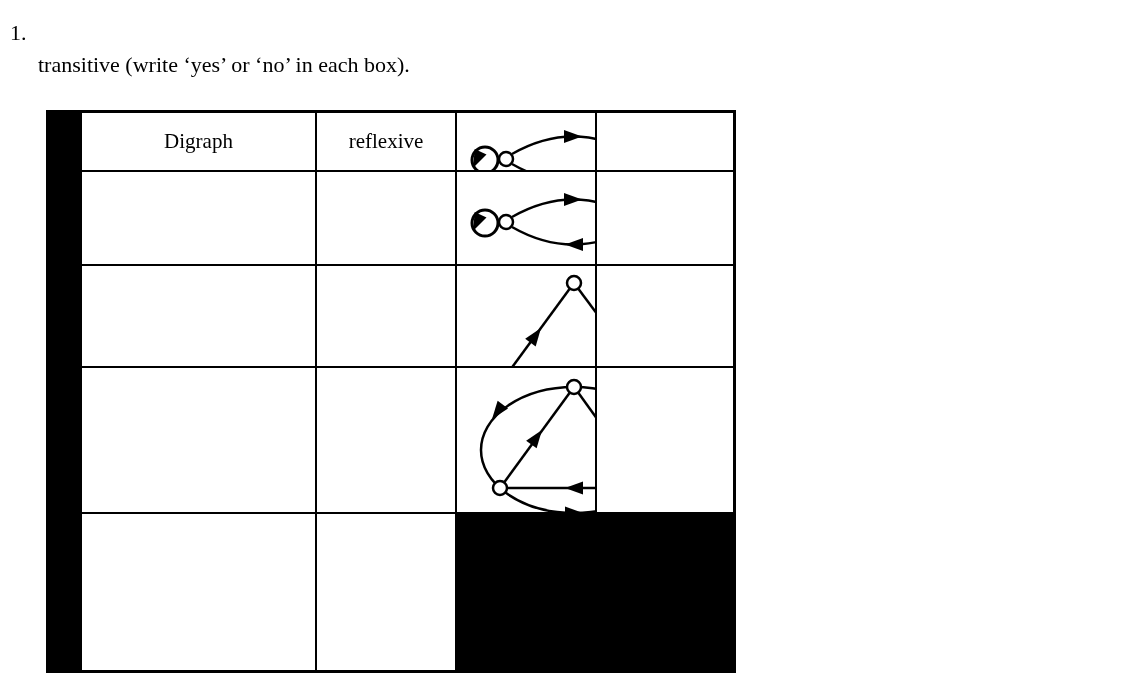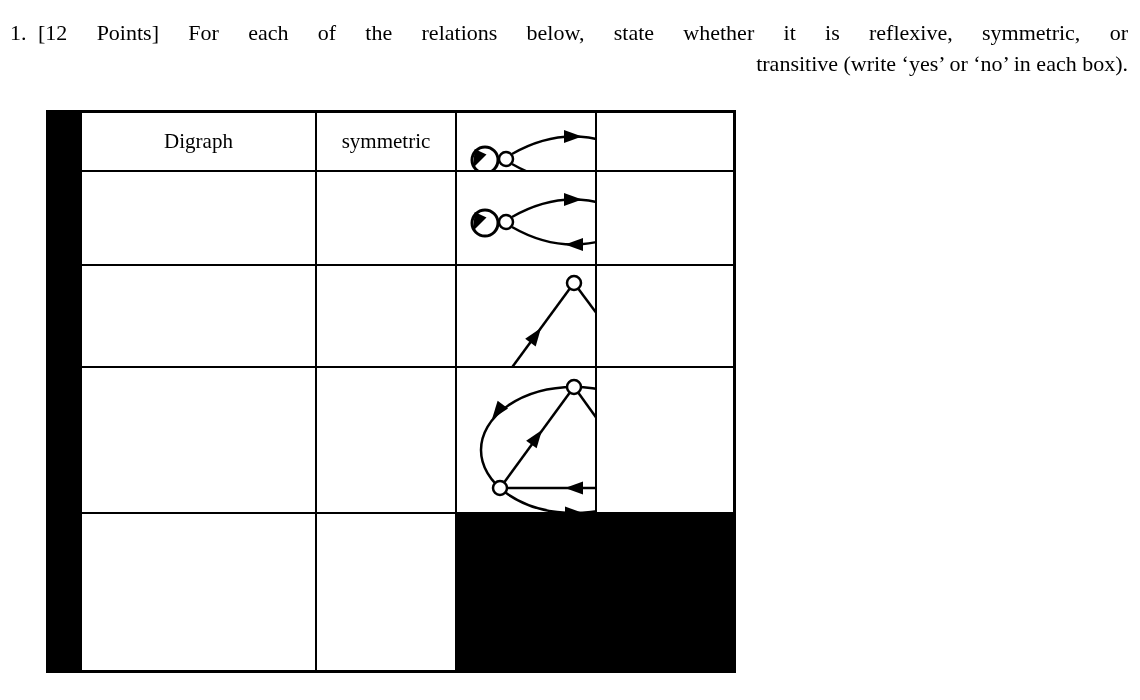--- a/index.html
+++ b/index.html
@@ -13,21 +13,21 @@
   }
   .question {
     position: absolute;
     left: 10px; top: 17px;
     font-size: 22px;
     line-height: 31px;
   }
   .q-num { position: absolute; left: 0; top: 0; }
   .q-body { margin-left: 28px; width: 1090px; }
   .q-line1 { text-align: justify; text-align-last: justify; white-space: normal; }
-  .q-line2 { text-align: right; white-space: nowrap; }
+  .q-line2 { text-align: left; white-space: nowrap; margin-top: 32px; }
 
   .rel-table {
     position: absolute;
     left: 46px; top: 110px;
     display: grid;
     grid-template-columns: 233px 138px 138px 136px;
     grid-template-rows: 57px 92px 100px 144px 156px;
     gap: 2px;
     background: #000000;
     border: 3px solid #000000;
@@ -48,29 +48,28 @@
   svg .loop  { fill: none; stroke: #000000; stroke-width: 3; }
   svg .node  { fill: #ffffff; stroke: #000000; stroke-width: 2.5; }
   svg .arrow { fill: #000000; stroke: none; }
 </style>
 </head>
 <body>
 
 <div class="question">
   <span class="q-num">1.</span>
   <div class="q-body">
-    <div class="q-line1">[12 Points] For each of the relations below, state whether it is reflexive, symmetric, or</div>
     <div class="q-line2">transitive (write ‘yes’ or ‘no’ in each box).</div>
   </div>
 </div>
 
 <div class="rel-table">
 
   <div class="hdr">Digraph</div>
-  <div class="hdr">symmetric</div>
+  <div class="hdr">reflexive</div>
 
   <div class="digraph-cell">
     <svg width="233" height="92" viewBox="0 0 233 92">
       <path class="edge" d="M 55 41 Q 116 6 178 41"></path>
       <path class="edge" d="M 178 51 Q 116 86 55 51"></path>
       <circle class="loop" cx="28" cy="47" r="13"></circle>
       <circle class="node" cx="49" cy="46" r="7"></circle>
       <circle class="node" cx="184" cy="46" r="7"></circle>
       <polygon class="arrow" points="0,0 -18,6.5 -18,-6.5" transform="translate(125,23.5)"></polygon>
       <polygon class="arrow" points="0,0 -18,6.5 -18,-6.5" transform="translate(108,68.5) rotate(180)"></polygon>

